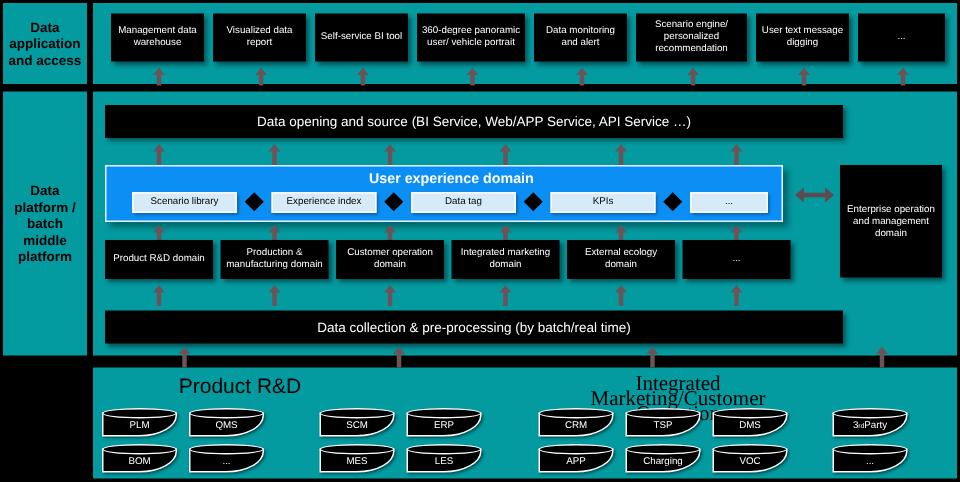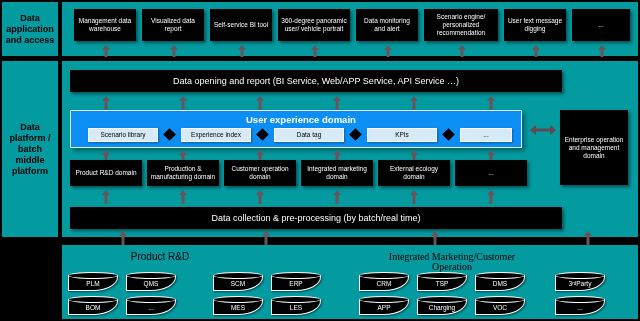--- a/index.html
+++ b/index.html
@@ -77,21 +77,21 @@
   }
   .dblarrow .dl,.dblarrow .dr{
     position:absolute;top:50%;transform:translateY(-50%);
     width:0;height:0;border-top:5px solid transparent;
     border-bottom:5px solid transparent;
   }
   .dblarrow .dl{left:0;border-right:6px solid #5e4a50;}
   .dblarrow .dr{right:0;border-left:6px solid #5e4a50;}
   
   .grouphead{
-    position:absolute;color:#000;font-size:10px;line-height:10px;
+    position:absolute;color:#000;font-size:14px;line-height:10px;
     text-align:center;white-space:nowrap;
   }
   .grouphead.two{white-space:normal;font-family:Liberation Serif, serif;}
   .grouphead.muted{color:#13565c;}
   
   .cyl{position:absolute;}
   .cyl .body{
     position:absolute;left:0;right:0;top:3px;bottom:0;
     background:#000;border:1px solid #ffffff;
     border-radius:0 0 50%/0 0 14px 14px;
@@ -179,21 +179,21 @@
       <div class="head"></div>
   </div>
 
   <div class="label-cell" style="left:2px;top:61px;width:56px;height:176px;">
     <span>Data platform / batch middle platform</span>
   </div>
 
   <div class="panel" style="left:62px;top:61px;width:576px;height:176px;"></div>
 
   <div class="bar" style="left:70px;top:70px;width:492px;height:22px;">
-    <span>Data opening and report (BI Service, Web/APP Service, API Service …)</span>
+    <span>Data opening and source (BI Service, Web/APP Service, API Service …)</span>
   </div>
 
   <div class="uparrow" style="left:101px;top:96px;width:9px;height:14px;">
     <div class="stem" style="height:11px;"></div>
       <div class="head"></div>
   </div>
   <div class="uparrow" style="left:178px;top:96px;width:9px;height:14px;">
     <div class="stem" style="height:11px;"></div>
       <div class="head"></div>
   </div>

